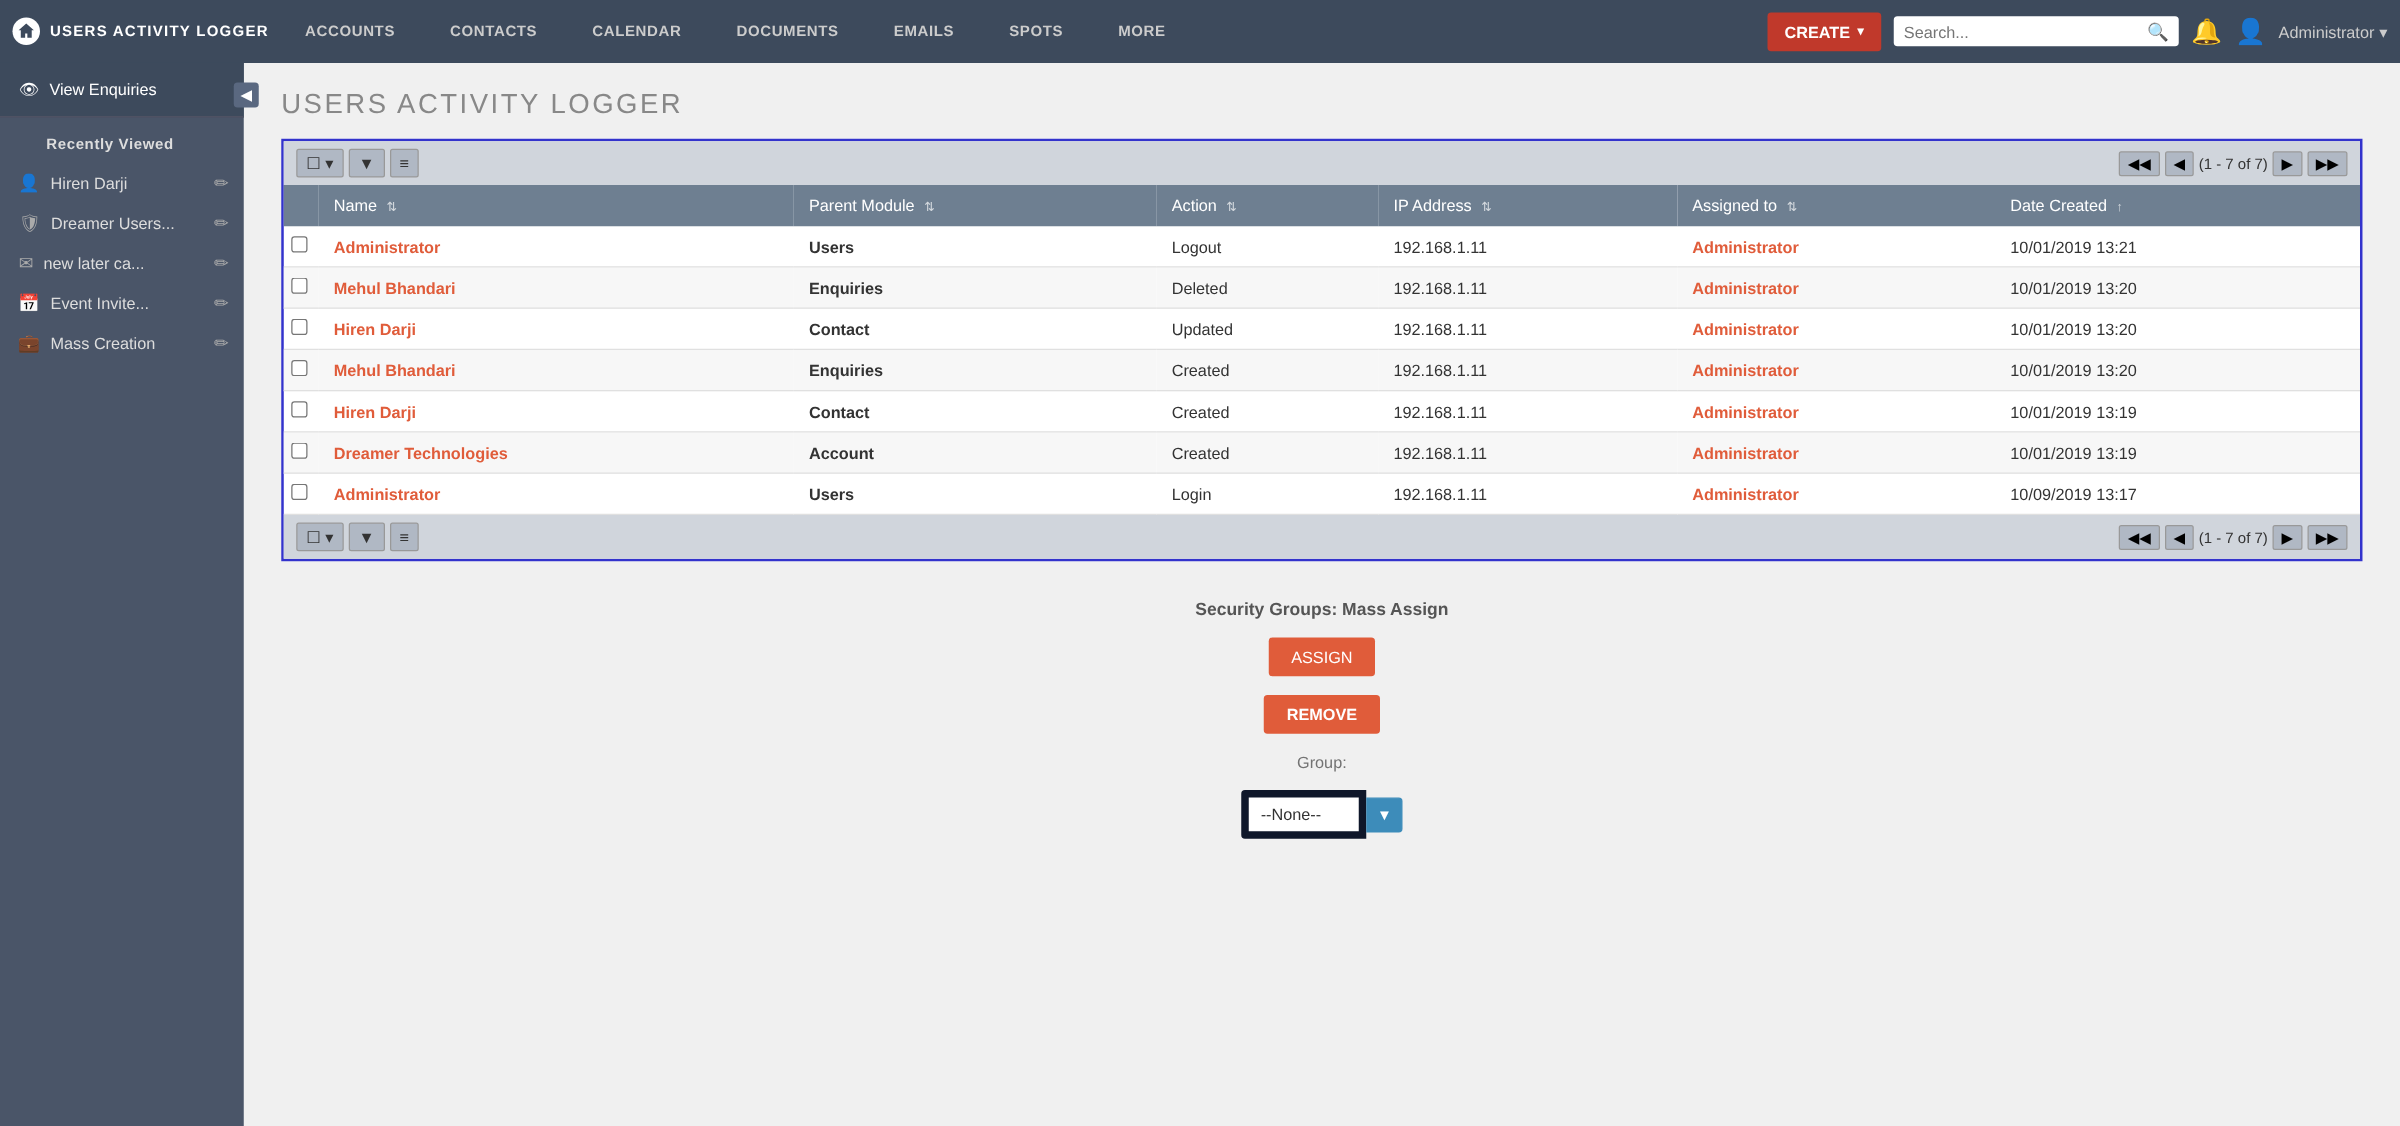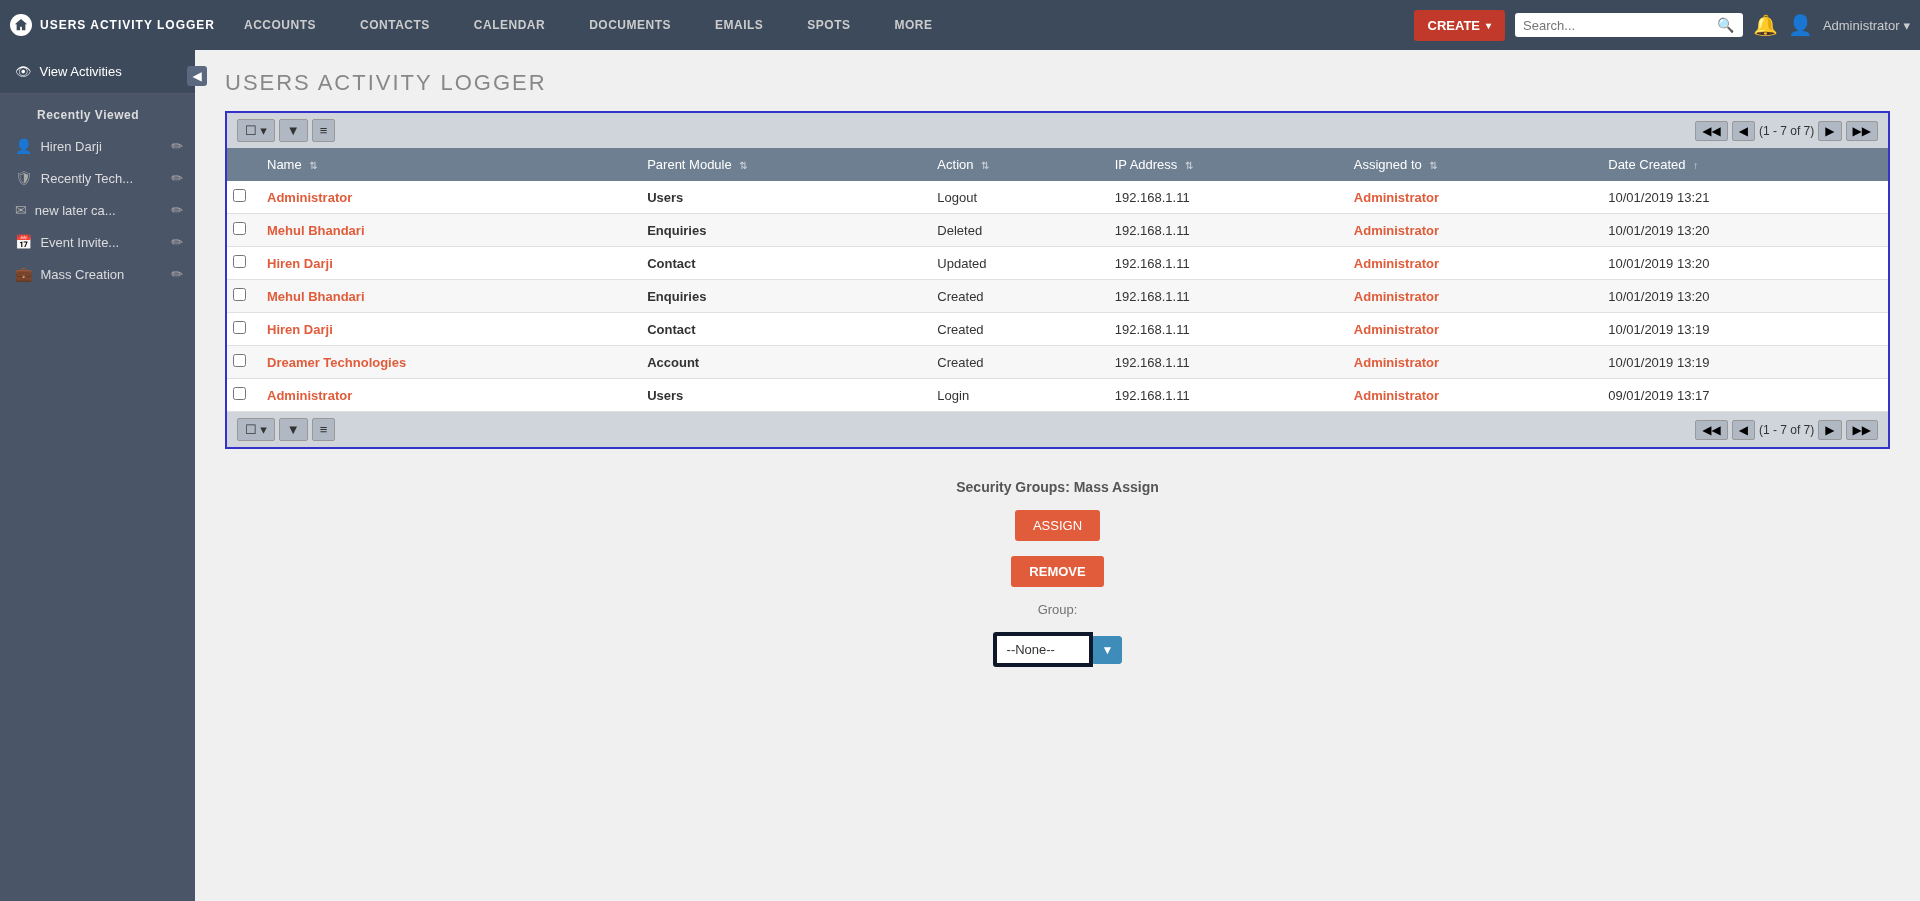--- a/index.html
+++ b/index.html
@@ -312,21 +312,21 @@
     .group-label {
       font-size: 13px;
       color: #737373;
     }
     .group-select-wrapper {
       display: flex;
       align-items: center;
       gap: 0;
     }
     .group-select {
-      border: 4px solid #0f172a;
+      border: 6px solid #0f172a;
       padding: 6px 10px;
       font-size: 13px;
       color: #333;
       background: #fff;
       appearance: none;
       cursor: pointer;
       border-radius: 3px 0 0 3px;
       min-width: 100px;
     }
     .group-dropdown-btn {
@@ -374,36 +374,36 @@
     <span class="user-label">
       <span>Administrator</span>
       <span>▾</span>
     </span>
   </div>
 </nav>
 
 <aside class="sidebar">
   <div class="sidebar-view-activities">
     <span>👁</span>
-    <span>View Activities</span>
+    <span>View Enquiries</span>
   </div>
   <button class="sidebar-collapse-btn">◀</button>
   <div class="sidebar-section-title">Recently Viewed</div>
 
   <div class="sidebar-item">
     <div class="sidebar-item-left">
       <span class="sidebar-item-icon">👤</span>
       <span>Hiren Darji</span>
     </div>
     <span class="sidebar-edit-icon">✏</span>
   </div>
   <div class="sidebar-item">
     <div class="sidebar-item-left">
       <span class="sidebar-item-icon">🛡</span>
-      <span>Recently Tech...</span>
+      <span>Dreamer Users...</span>
     </div>
     <span class="sidebar-edit-icon">✏</span>
   </div>
   <div class="sidebar-item">
     <div class="sidebar-item-left">
       <span class="sidebar-item-icon">✉</span>
       <span>new later ca...</span>
     </div>
     <span class="sidebar-edit-icon">✏</span>
   </div>
@@ -524,21 +524,21 @@
     </tr>
           <tr>
       <td class="checkbox-cell">
         <input type="checkbox" style="">
       </td>
       <td class="link">Administrator</td>
       <td class="bold">Users</td>
       <td>Login</td>
       <td>192.168.1.11</td>
       <td class="link">Administrator</td>
-      <td>09/01/2019 13:17</td>
+      <td>10/09/2019 13:17</td>
     </tr>
         </tbody>
     </table>
 
     <div class="table-toolbar">
       <div class="table-toolbar-left">
         <button class="toolbar-btn">☐ ▾</button>
         <button class="toolbar-btn">▼</button>
         <button class="toolbar-btn">≡</button>
       </div>

